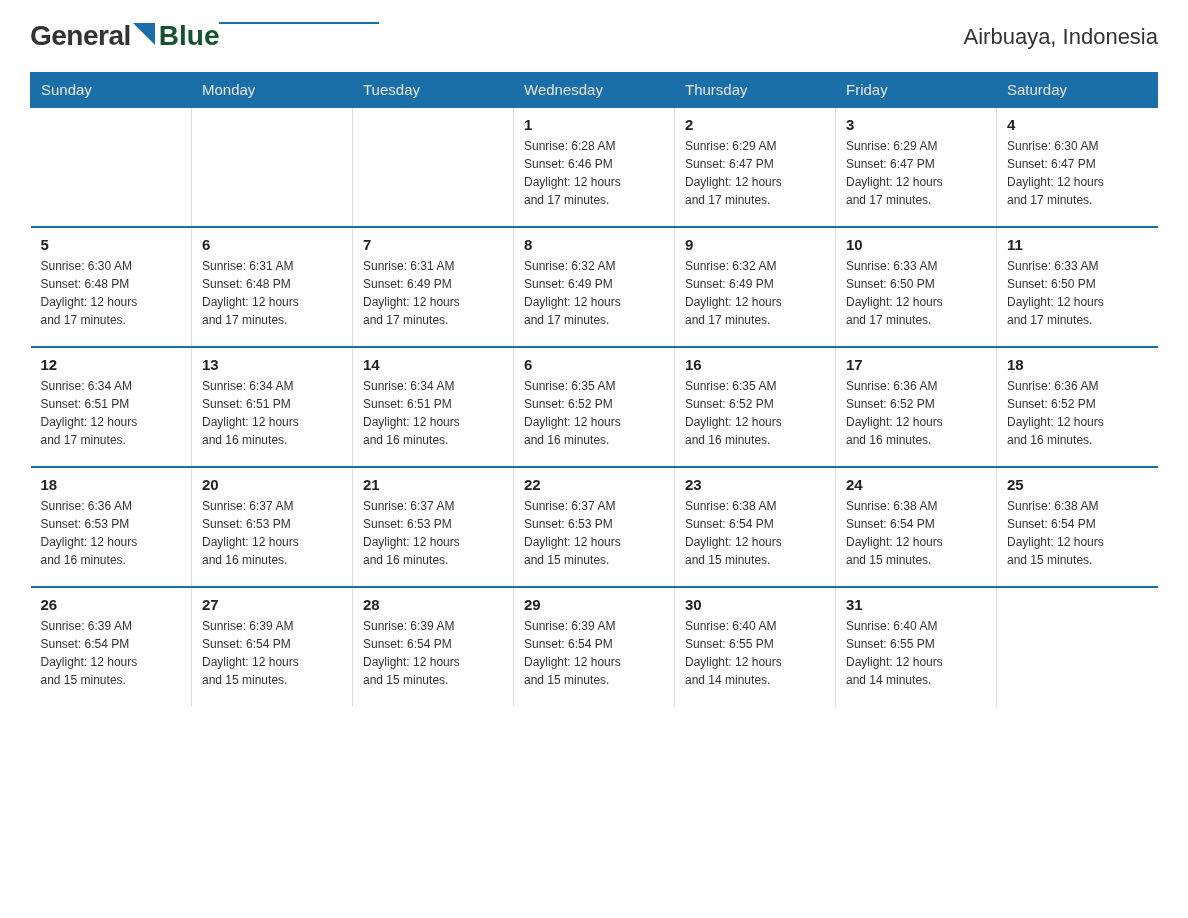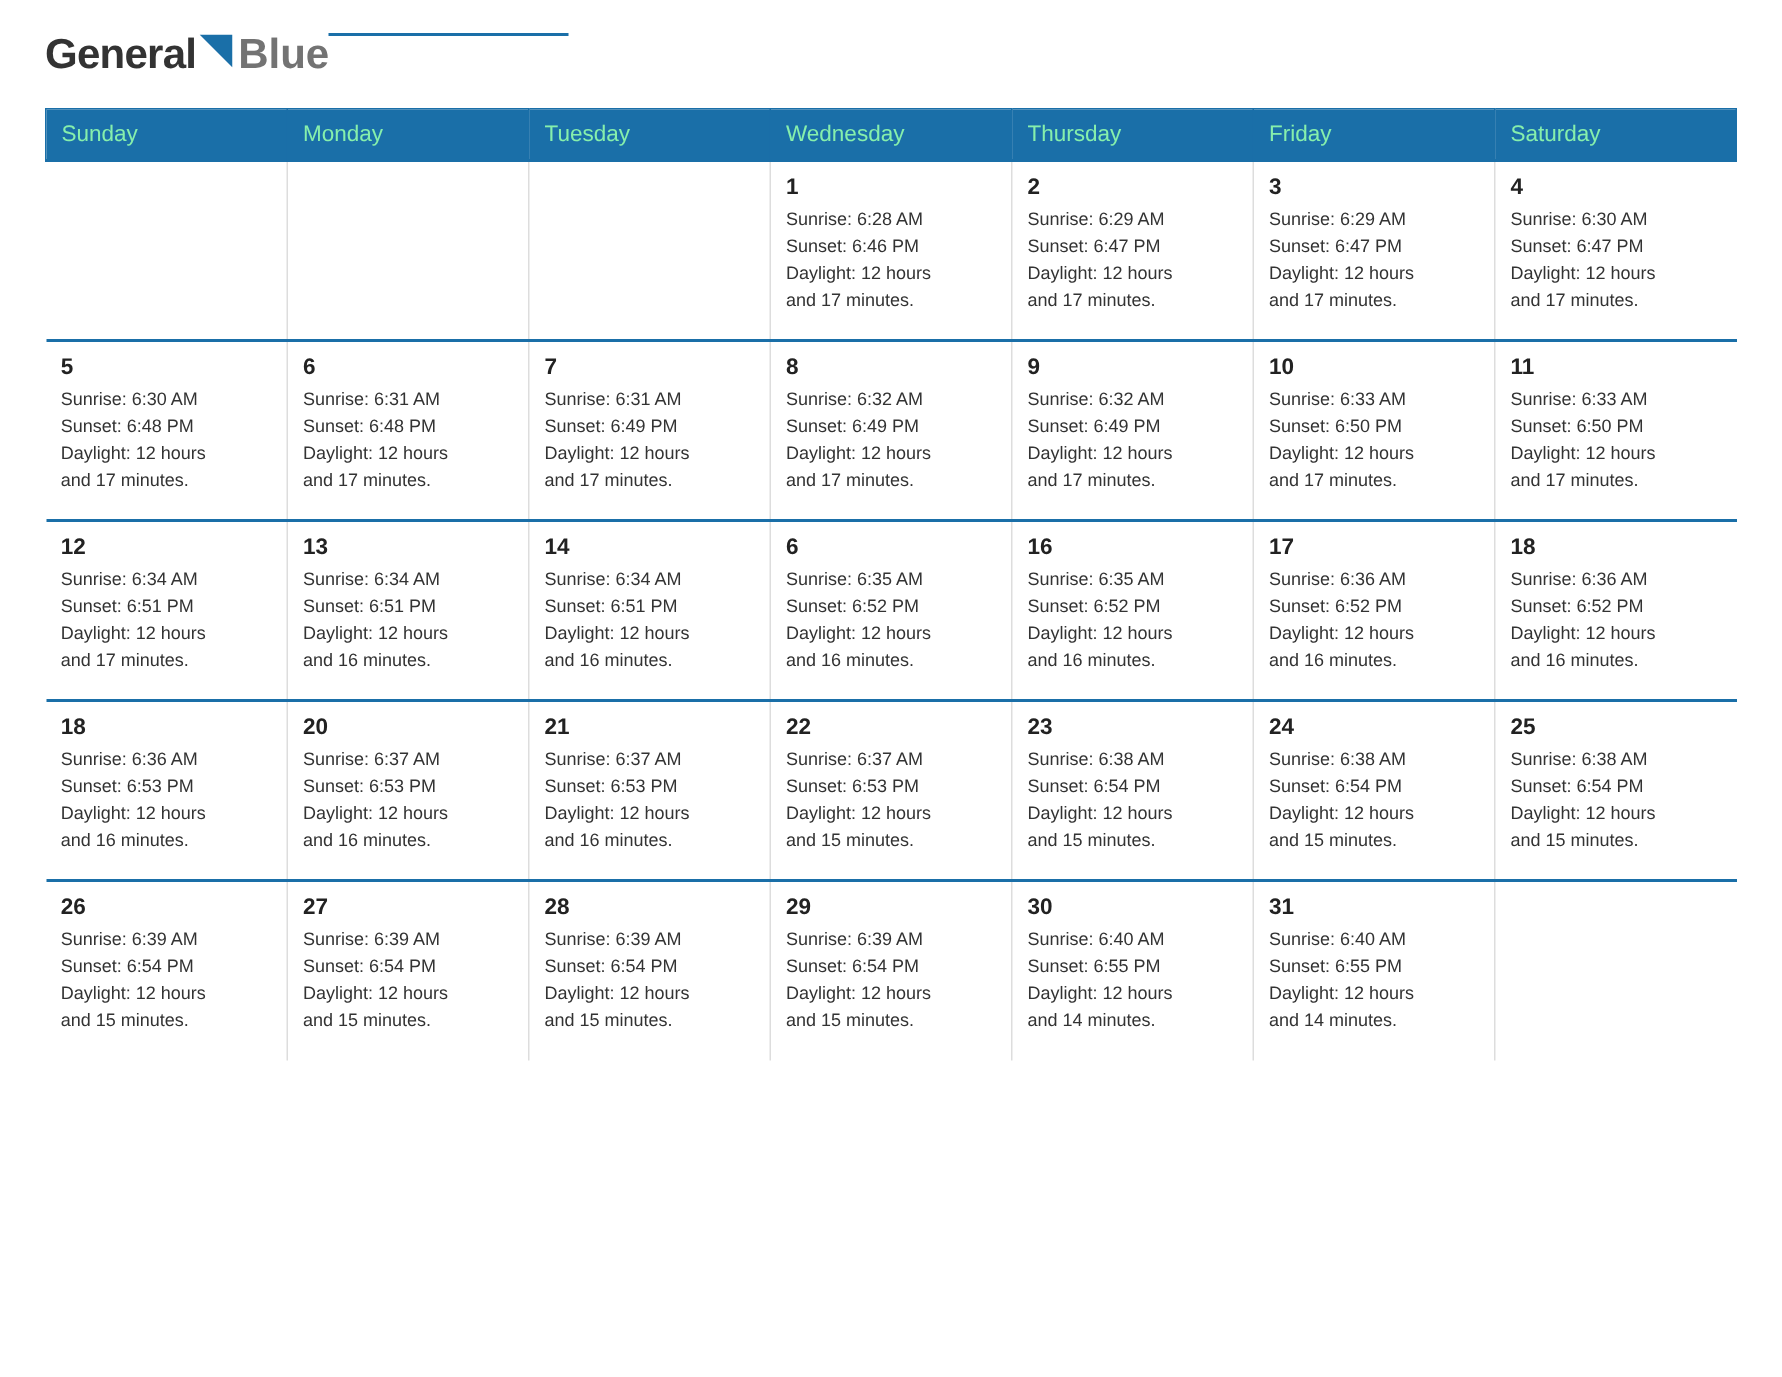--- a/index.html
+++ b/index.html
@@ -27,21 +27,21 @@
     }
     .logo-general {
       font-size: 28px;
       font-weight: bold;
       color: #333;
       letter-spacing: -0.5px;
     }
     .logo-blue {
       font-size: 28px;
       font-weight: bold;
-      color: #737373;
+      color: #14532d;
       margin-left: 4px;
     }
     .title-block {
       text-align: right;
     }
     .month-title {
       font-size: 52px;
       font-weight: normal;
       color: #222;
       line-height: 1.1;
@@ -53,21 +53,21 @@
     }
     table {
       width: 100%;
       border-collapse: collapse;
       table-layout: fixed;
     }
     thead tr {
       background-color: #1a6fa8;
     }
     thead th {
-      color: #86efac;
+      color: #e5e5e5;
       font-size: 15px;
       font-weight: normal;
       padding: 8px 10px;
       text-align: left;
       border: 1px solid #1a6fa8;
     }
     tbody tr {
       border-top: 2px solid #1a6fa8;
     }
     tbody td {
@@ -107,20 +107,21 @@
       <div style="position:relative; display:inline-block; margin-left:2px;">
         <svg width="22" height="22" viewBox="0 0 22 22">
           <polygon points="0,0 22,0 22,22" fill="#1a6fa8"></polygon>
         </svg>
       </div>
       <span class="logo-blue">Blue</span>
     </div>
     <div style="border-bottom: 2px solid #1a6fa8; width: 160px; margin-top: 2px;"></div>
   </div>
   <div class="title-block">
+    <div class="location-title">Airbuaya, Indonesia</div>
   </div>
 </div>
 
 <table>
   <thead>
     <tr>
     <th>Sunday</th>
         <th>Monday</th>
         <th>Tuesday</th>
         <th>Wednesday</th>

